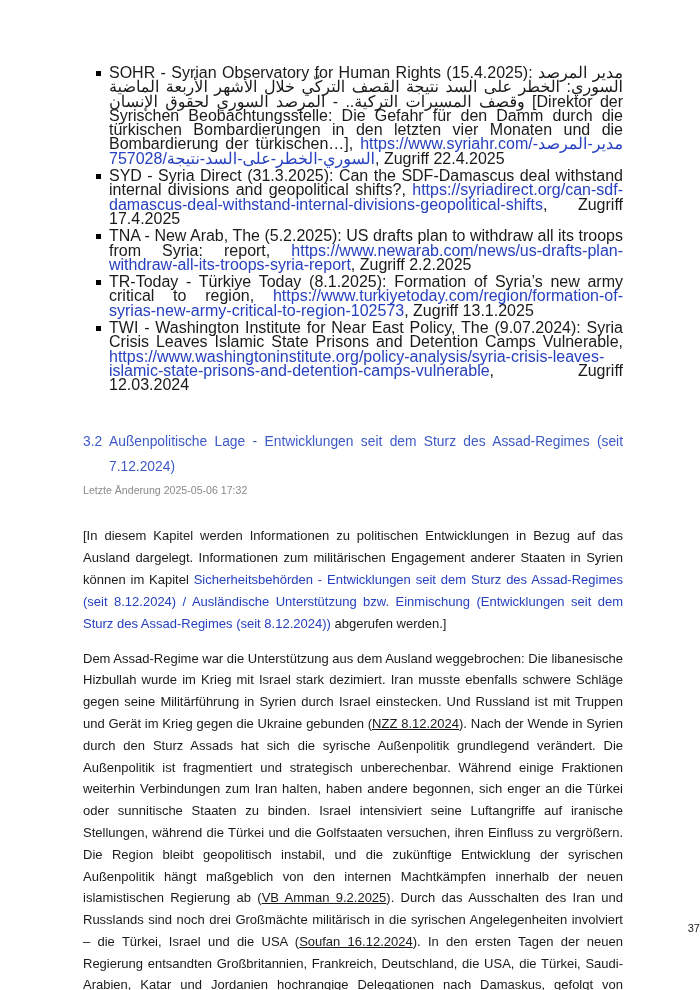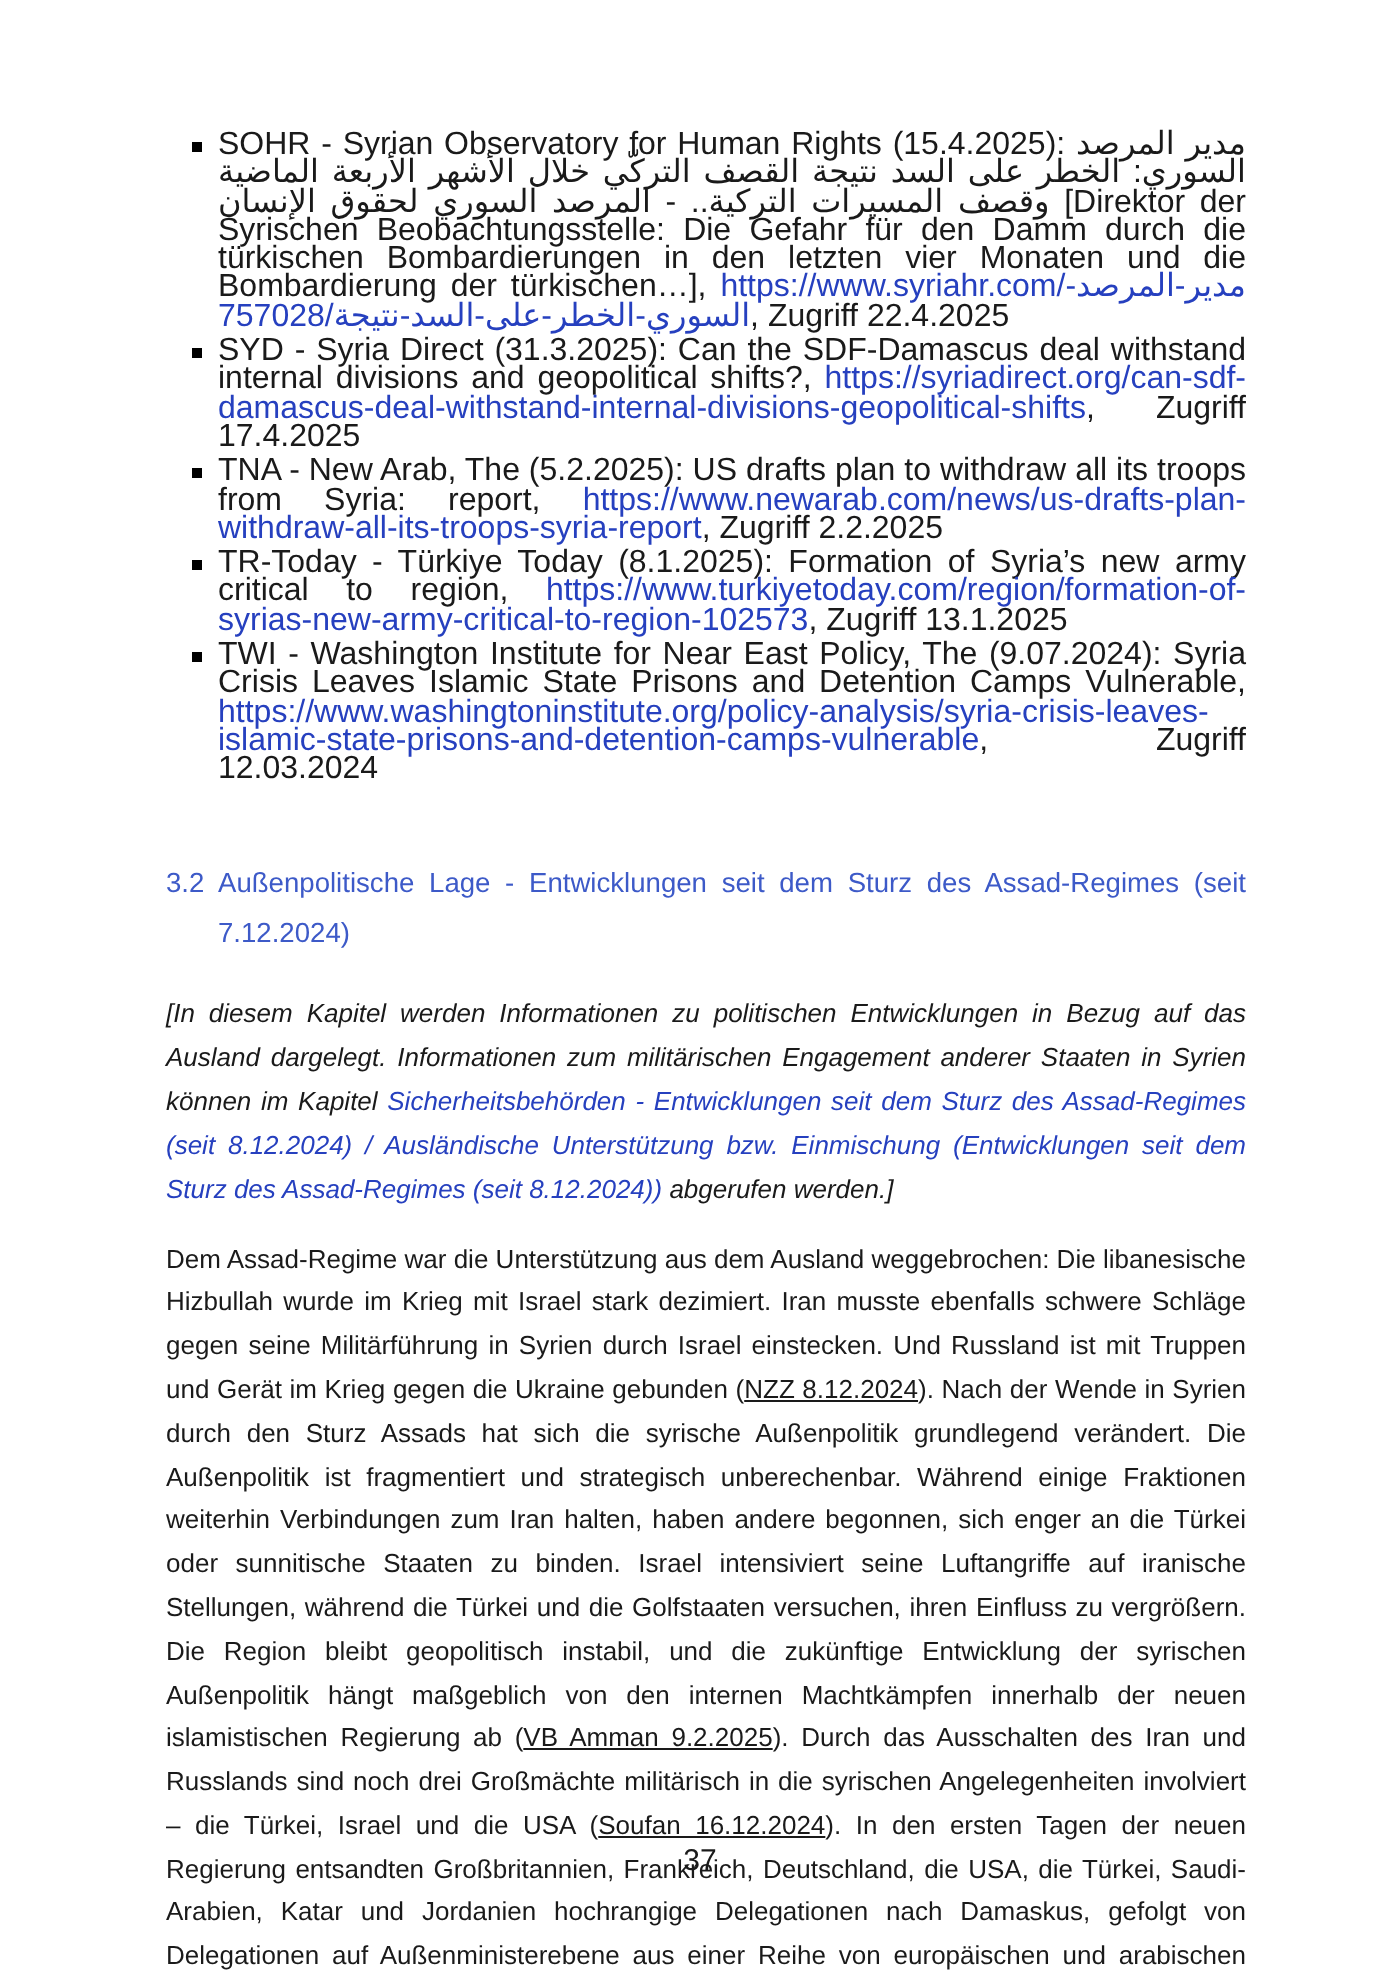--- a/index.html
+++ b/index.html
@@ -34,32 +34,32 @@
     font-size:13.8px; line-height:25px;
   }
   .section-number { width:26px; flex:none; }
   .section-title { flex:1; text-align:justify; }
 
   .last-change {
     margin-top:5px; font-size:10.6px; color:var(--muted, #8a8a8a);
   }
 
   .intro-note {
-    margin-top:17px; font-style:italic;
+    margin-top:29px; 
     font-size:13px; line-height:22px; text-align:justify;
   }
 
   .body-par {
     margin-top:13px;
     font-size:13px; line-height:21.8px; text-align:justify;
   }
 
   .page-number {
     position:absolute; top:922px; left:0; width:100%;
-    text-align:center; font-size:15px; color:var(--text, #1a1a1a);
+    text-align:right; font-size:11px; color:var(--text, #1a1a1a);
   }
 </style>
 </head>
 <body>
 
 <div class="content">
 
   <ul class="biblio">
     <li>
       <span class="bullet"></span>
@@ -81,20 +81,21 @@
       <span class="bullet"></span>
       <span><span class="seg seg-p">TWI - Washington Institute for Near East Policy, The (9.07.2024): Syria Crisis Leaves Islamic State Prisons and Detention Camps Vulnerable, </span><span class="seg seg-link">https://www.washingtoninstitute.org/policy-analysis/syria-crisis-leaves-islamic-state-prisons-and-detention-camps-vulnerable</span><span class="seg seg-p">, Zugriff 12.03.2024</span></span>
     </li>
   </ul>
 
   <div class="section-heading">
     <span class="section-number">3.2</span>
     <span class="section-title">Außenpolitische Lage - Entwicklungen seit dem Sturz des Assad-Regimes (seit 7.12.2024)</span>
   </div>
 
+  <div class="last-change">Letzte Änderung 2025-05-06 17:32</div>
 
   <p class="intro-note"><span class="seg seg-p">[In diesem Kapitel werden Informationen zu politischen Entwicklungen in Bezug auf das Ausland dargelegt. Informationen zum militärischen Engagement anderer Staaten in Syrien können im Kapitel </span><span class="seg seg-link">Sicherheitsbehörden - Entwicklungen seit dem Sturz des Assad-Regimes (seit 8.12.2024) / Ausländische Unterstützung bzw. Einmischung (Entwicklungen seit dem Sturz des Assad-Regimes (seit 8.12.2024))</span><span class="seg seg-p"> abgerufen werden.]</span></p>
 
   <p class="body-par"><span class="seg seg-p">Dem Assad-Regime war die Unterstützung aus dem Ausland weggebrochen: Die libanesische Hizbullah wurde im Krieg mit Israel stark dezimiert. Iran musste ebenfalls schwere Schläge gegen seine Militärführung in Syrien durch Israel einstecken. Und Russland ist mit Truppen und Gerät im Krieg gegen die Ukraine gebunden (</span><span class="seg seg-ref">NZZ 8.12.2024</span><span class="seg seg-p">). Nach der Wende in Syrien durch den Sturz Assads hat sich die syrische Außenpolitik grundlegend verändert. Die Außenpolitik ist fragmentiert und strategisch unberechenbar. Während einige Fraktionen weiterhin Verbindungen zum Iran halten, haben andere begonnen, sich enger an die Türkei oder sunnitische Staaten zu binden. Israel intensiviert seine Luftangriffe auf iranische Stellungen, während die Türkei und die Golfstaaten versuchen, ihren Einfluss zu vergrößern. Die Region bleibt geopolitisch instabil, und die zukünftige Entwicklung der syrischen Außenpolitik hängt maßgeblich von den internen Machtkämpfen innerhalb der neuen islamistischen Regierung ab (</span><span class="seg seg-ref">VB Amman 9.2.2025</span><span class="seg seg-p">). Durch das Ausschalten des Iran und Russlands sind noch drei Großmächte militärisch in die syrischen Angelegenheiten involviert – die Türkei, Israel und die USA (</span><span class="seg seg-ref">Soufan 16.12.2024</span><span class="seg seg-p">). In den ersten Tagen der neuen Regierung entsandten Großbritannien, Frankreich, Deutschland, die USA, die Türkei, Saudi-Arabien, Katar und Jordanien hochrangige Delegationen nach Damaskus, gefolgt von Delegationen auf Außenministerebene aus einer Reihe von europäischen und arabischen Ländern. Saudi-Arabien, Katar und die Türkei stehen an der Spitze der arabischen und internationalen Bemühungen, sich den neuen Machthabern in Damaskus zu öffnen, und zwar in Verbindung mit einer von Europa und den USA angestrebten Lockerung der Sanktionen </span><span class="seg seg-i">[Details zu Lockerungen der Sanktionen sind dem Kapitel </span><span class="seg seg-ilink">Grundversorgung und Wirtschaft</span><span class="seg seg-i"> zu entnehmen.]</span></p>
 
 </div>
 
 <div class="page-number">37</div>
 
 </body></html>

